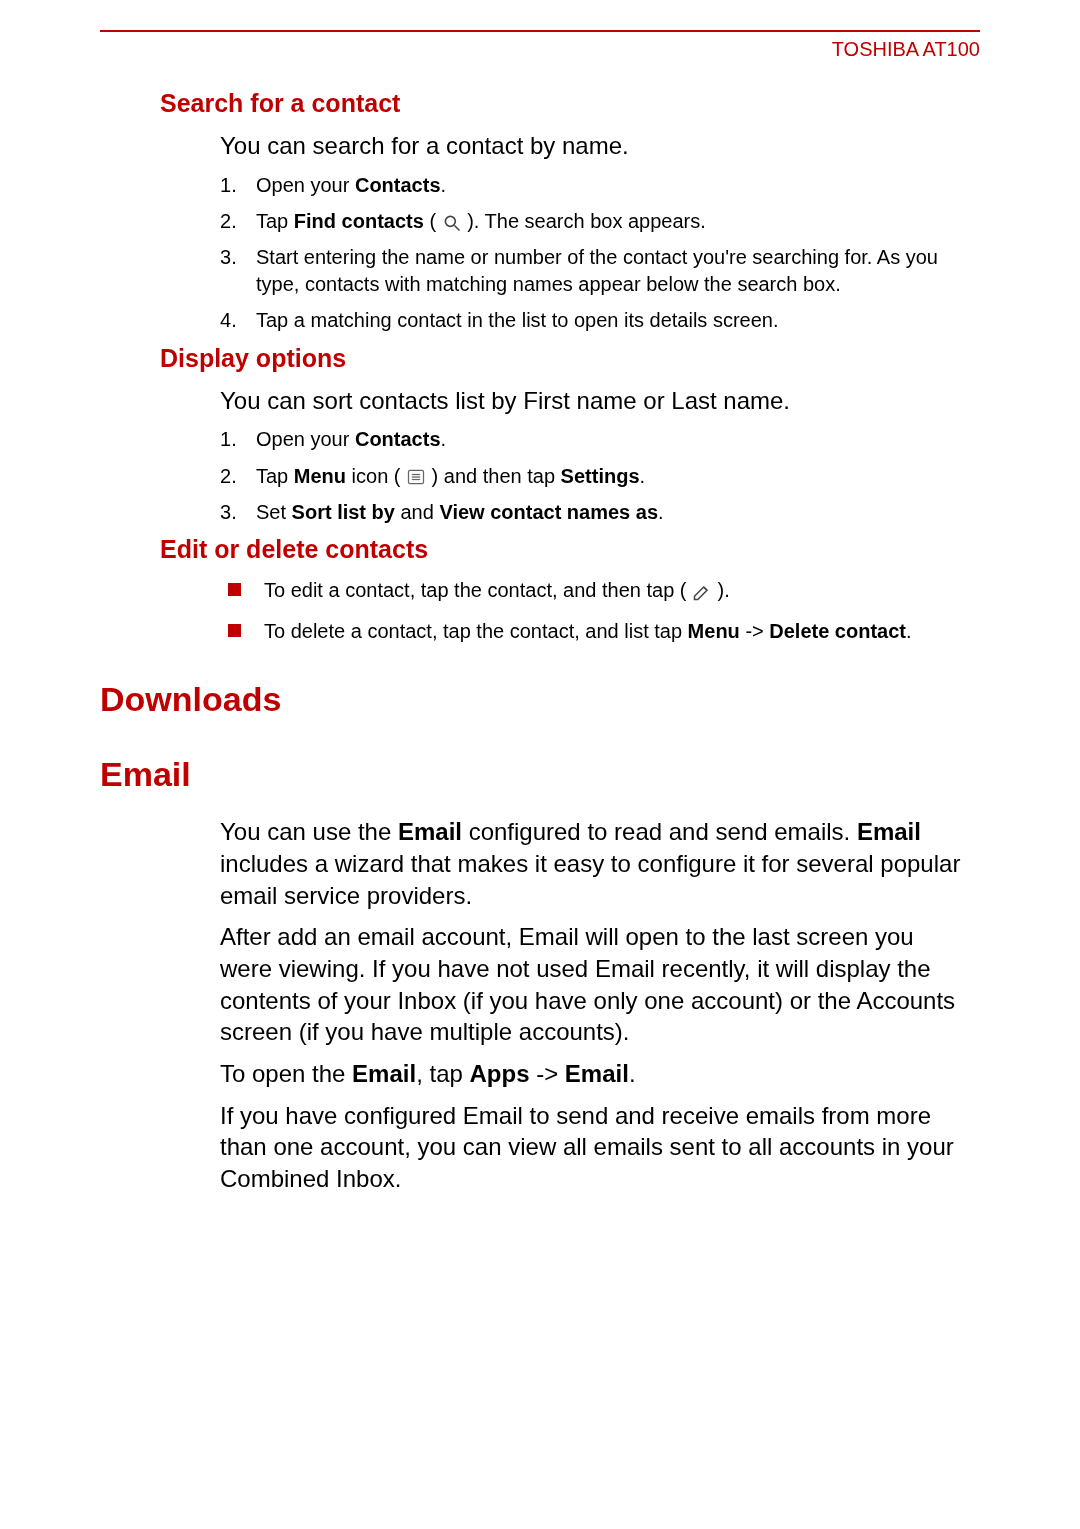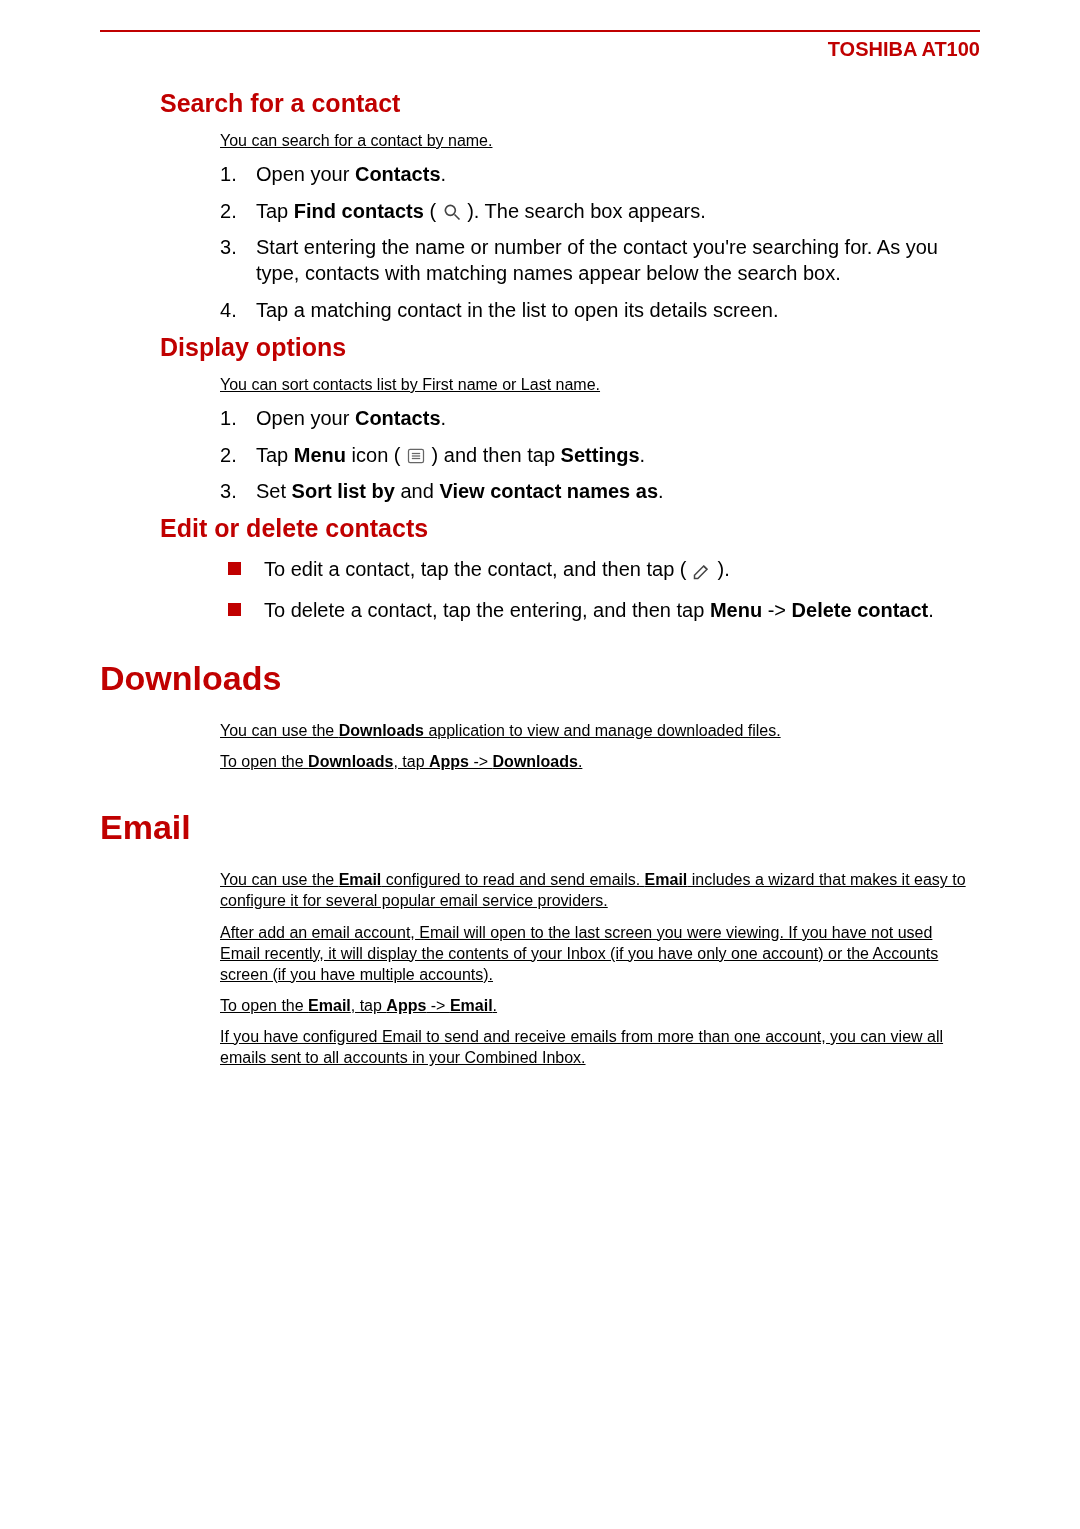--- a/index.html
+++ b/index.html
@@ -19,21 +19,20 @@
   .hr-top {
     border: none;
     border-top: 2px solid #c00000;
     margin-bottom: 6px;
   }
   .header-label {
     text-align: right;
     color: #c00000;
     font-size: 20px;
     margin-bottom: 28px;
-    font-weight: bold;
   }
   h2.red-sub {
     color: #c00000;
     font-size: 25px;
     font-weight: bold;
     margin-left: 60px;
     margin-top: 4px;
     margin-bottom: 12px;
   }
   h1.red-main {
@@ -41,24 +40,23 @@
     font-size: 34px;
     font-weight: bold;
     margin-top: 36px;
     margin-bottom: 22px;
   }
   .body-block {
     margin-left: 120px;
     margin-right: 10px;
   }
   .body-block p {
-    font-size: 16px;
+    font-size: 24px;
     line-height: 1.32;
     margin-bottom: 10px;
-    text-decoration: underline;
   }
   ol.num-list {
     list-style: none;
     counter-reset: item;
     margin-top: 8px;
   }
   ol.num-list > li {
     font-size: 20px;
     line-height: 1.32;
     margin-bottom: 10px;
@@ -167,34 +165,26 @@
   <h2 class="red-sub">Edit or delete contacts</h2>
   <div class="body-block">
     <ul class="square-list">
       <li>
         <span>To edit a contact, tap the contact, and then tap ( </span><span class="inline-icon"><svg viewBox="0 0 24 24">
               <path d="M3 17 L14 6 L18 10 L7 21 L3 21 Z" fill="none" stroke="#444" stroke-width="1.8"></path>
               <path d="M14 6 L18 10" stroke="#444" stroke-width="1.8"></path>
             </svg></span><span> ).</span>
       </li>
       <li>
-        <span>To delete a contact, tap the entering, and then tap </span><b>Menu</b><span> -&gt; </span><b>Delete contact</b><span>.</span>
+        <span>To delete a contact, tap the contact, and list tap </span><b>Menu</b><span> -&gt; </span><b>Delete contact</b><span>.</span>
       </li>
     </ul>
   </div>
 
   <h1 class="red-main">Downloads</h1>
-  <div class="body-block">
-    <p>
-      <span>You can use the </span><b>Downloads</b><span> application to view and manage downloaded files.</span>
-    </p>
-    <p>
-      <span>To open the </span><b>Downloads</b><span>, tap </span><b>Apps</b><span> -&gt; </span><b>Downloads</b><span>.</span>
-    </p>
-  </div>
 
   <h1 class="red-main">Email</h1>
   <div class="body-block">
     <p>
       <span>You can use the </span><b>Email</b><span> configured to read and send emails. </span><b>Email</b><span> includes a wizard that makes it easy to configure it for several popular email service providers.</span>
     </p>
     <p>After add an email account, Email will open to the last screen you were viewing. If you have not used Email recently, it will display the contents of your Inbox (if you have only one account) or the Accounts screen (if you have multiple accounts).</p>
     <p>
       <span>To open the </span><b>Email</b><span>, tap </span><b>Apps</b><span> -&gt; </span><b>Email</b><span>.</span>
     </p>

